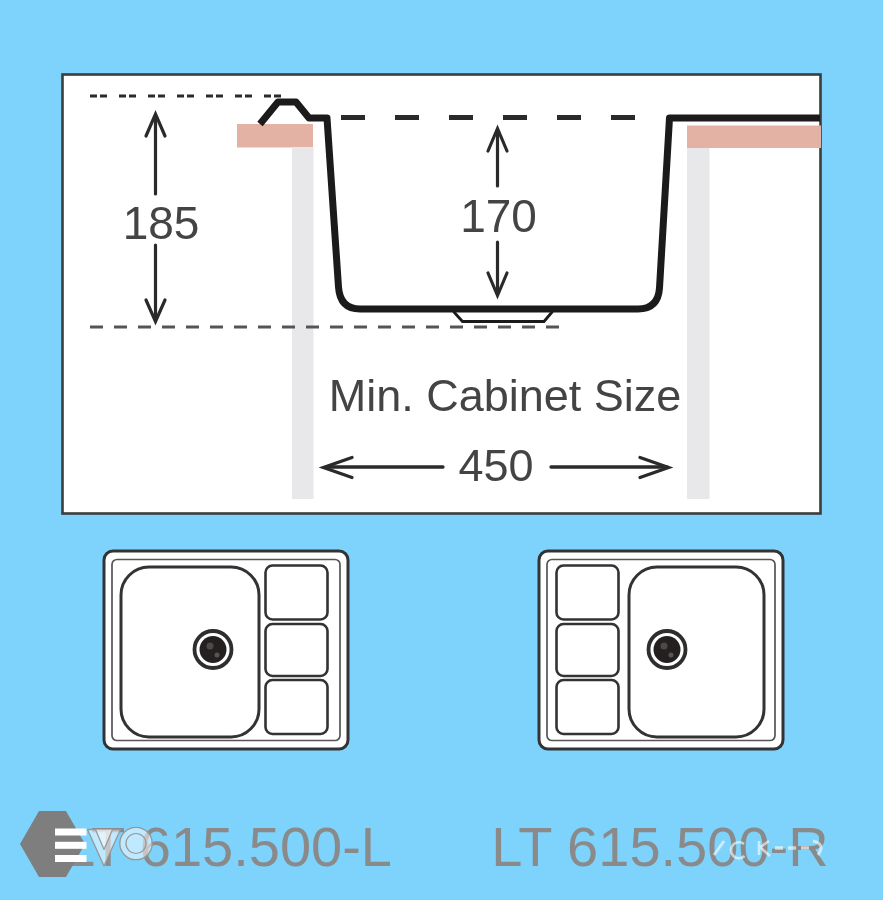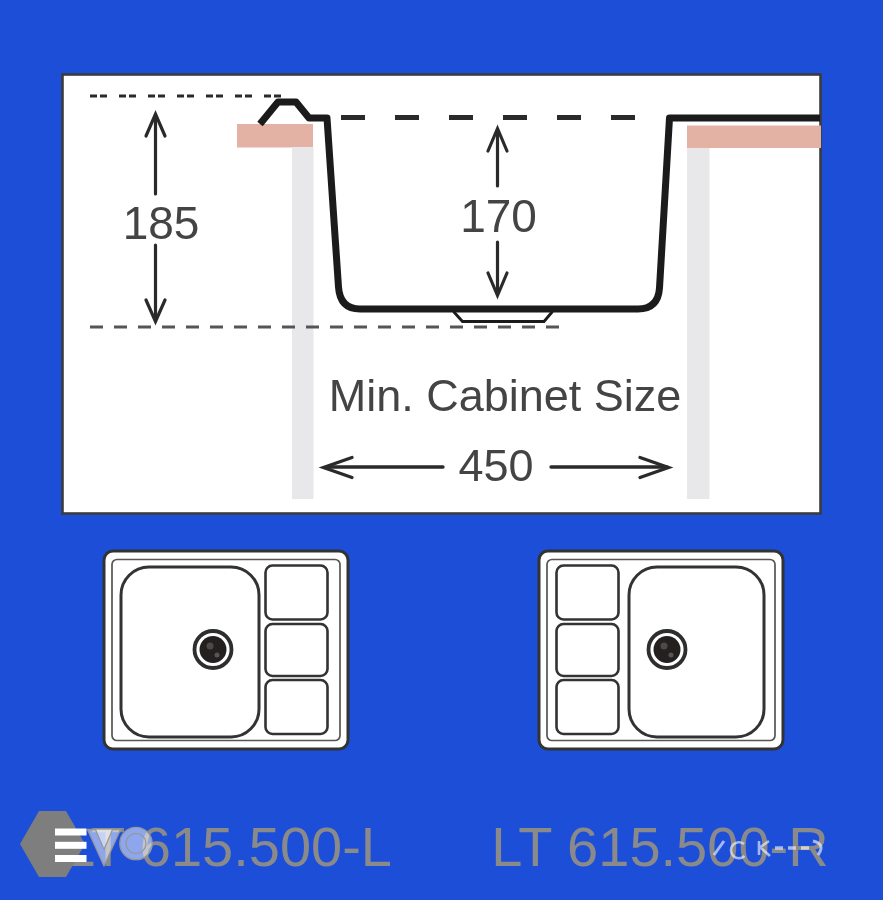--- a/index.html
+++ b/index.html
@@ -1,16 +1,16 @@
 <!DOCTYPE html>
 <html><head>
 <meta charset="utf-8">
 <style>
   html,body{margin:0;padding:0;background:#ffffff;}
-  .page{position:relative;width:883px;height:900px;background:#1d4ed8;overflow:hidden;}
+  .page{position:relative;width:883px;height:900px;background:#7dd3fc;overflow:hidden;}
   svg text{font-family:"Liberation Sans",sans-serif;}
 </style>
 </head>
 <body>
 <div class="page">
 <svg width="883" height="900" viewBox="0 0 883 900" style="filter:blur(0.45px)">
 
   <rect x="62.5" y="74.5" width="758" height="439" fill="#ffffff" stroke="#3c3c3c" stroke-width="2.6"></rect>
 
   <path d="M90 96 H286" stroke="#2a2a2a" stroke-width="2.8" stroke-dasharray="7 3 7 12" fill="none"></path>

